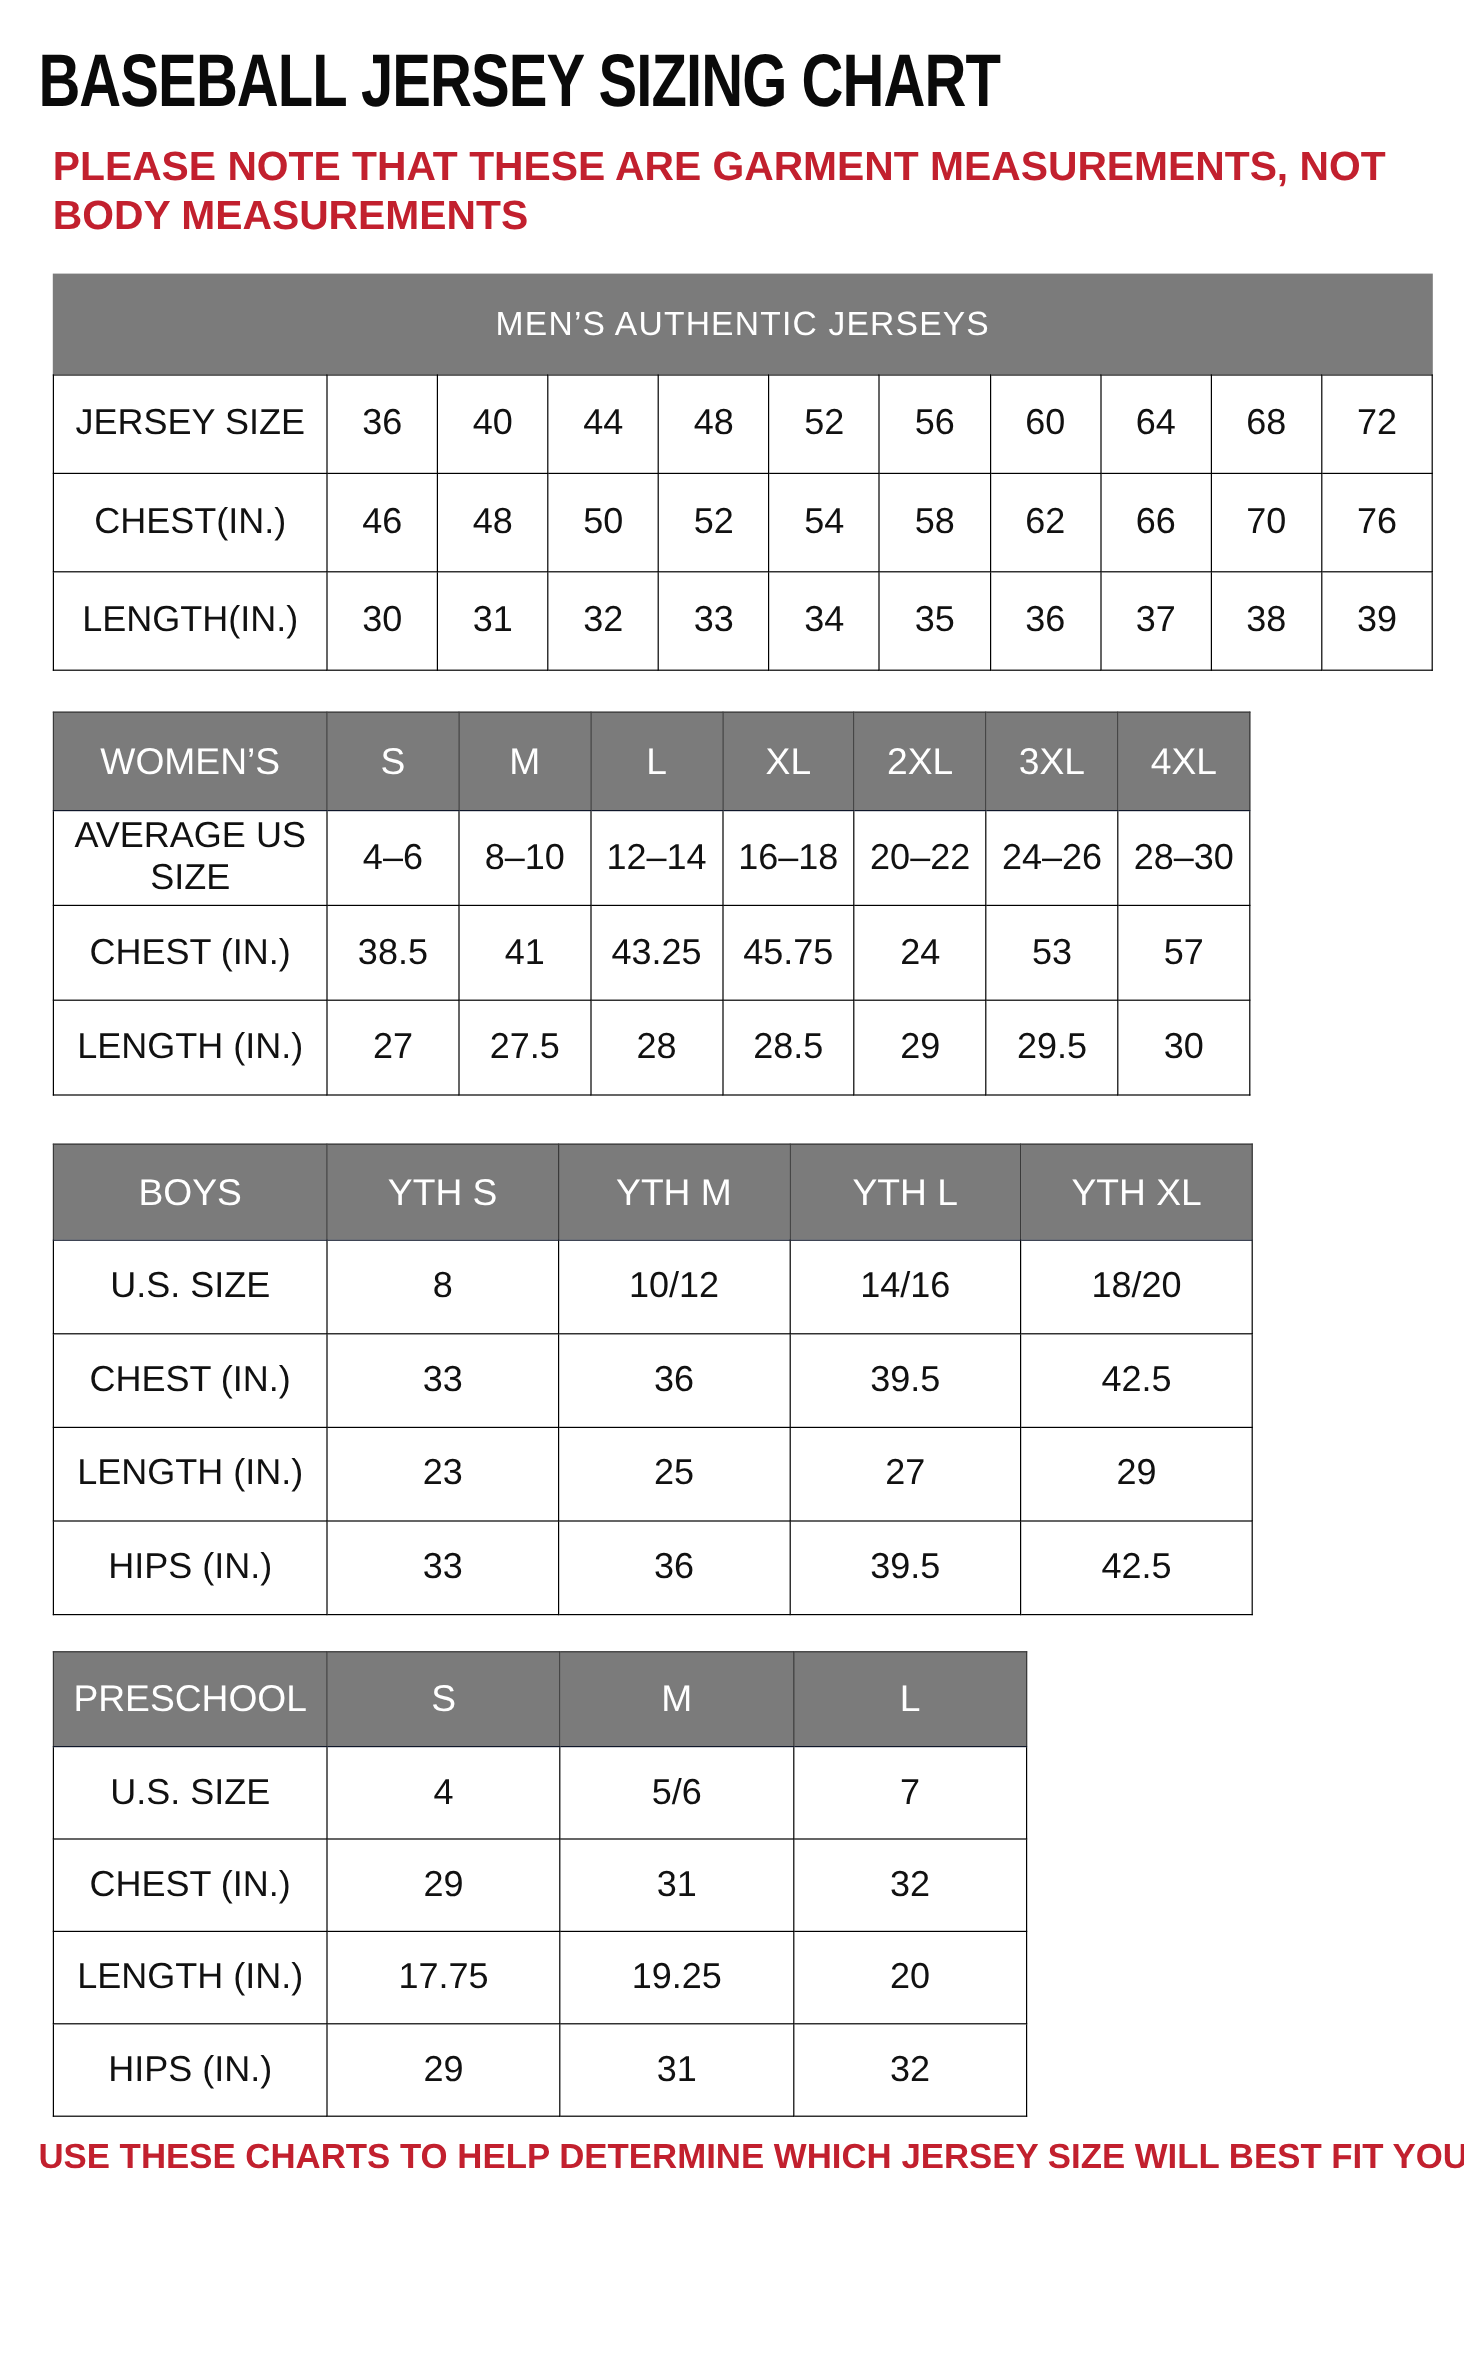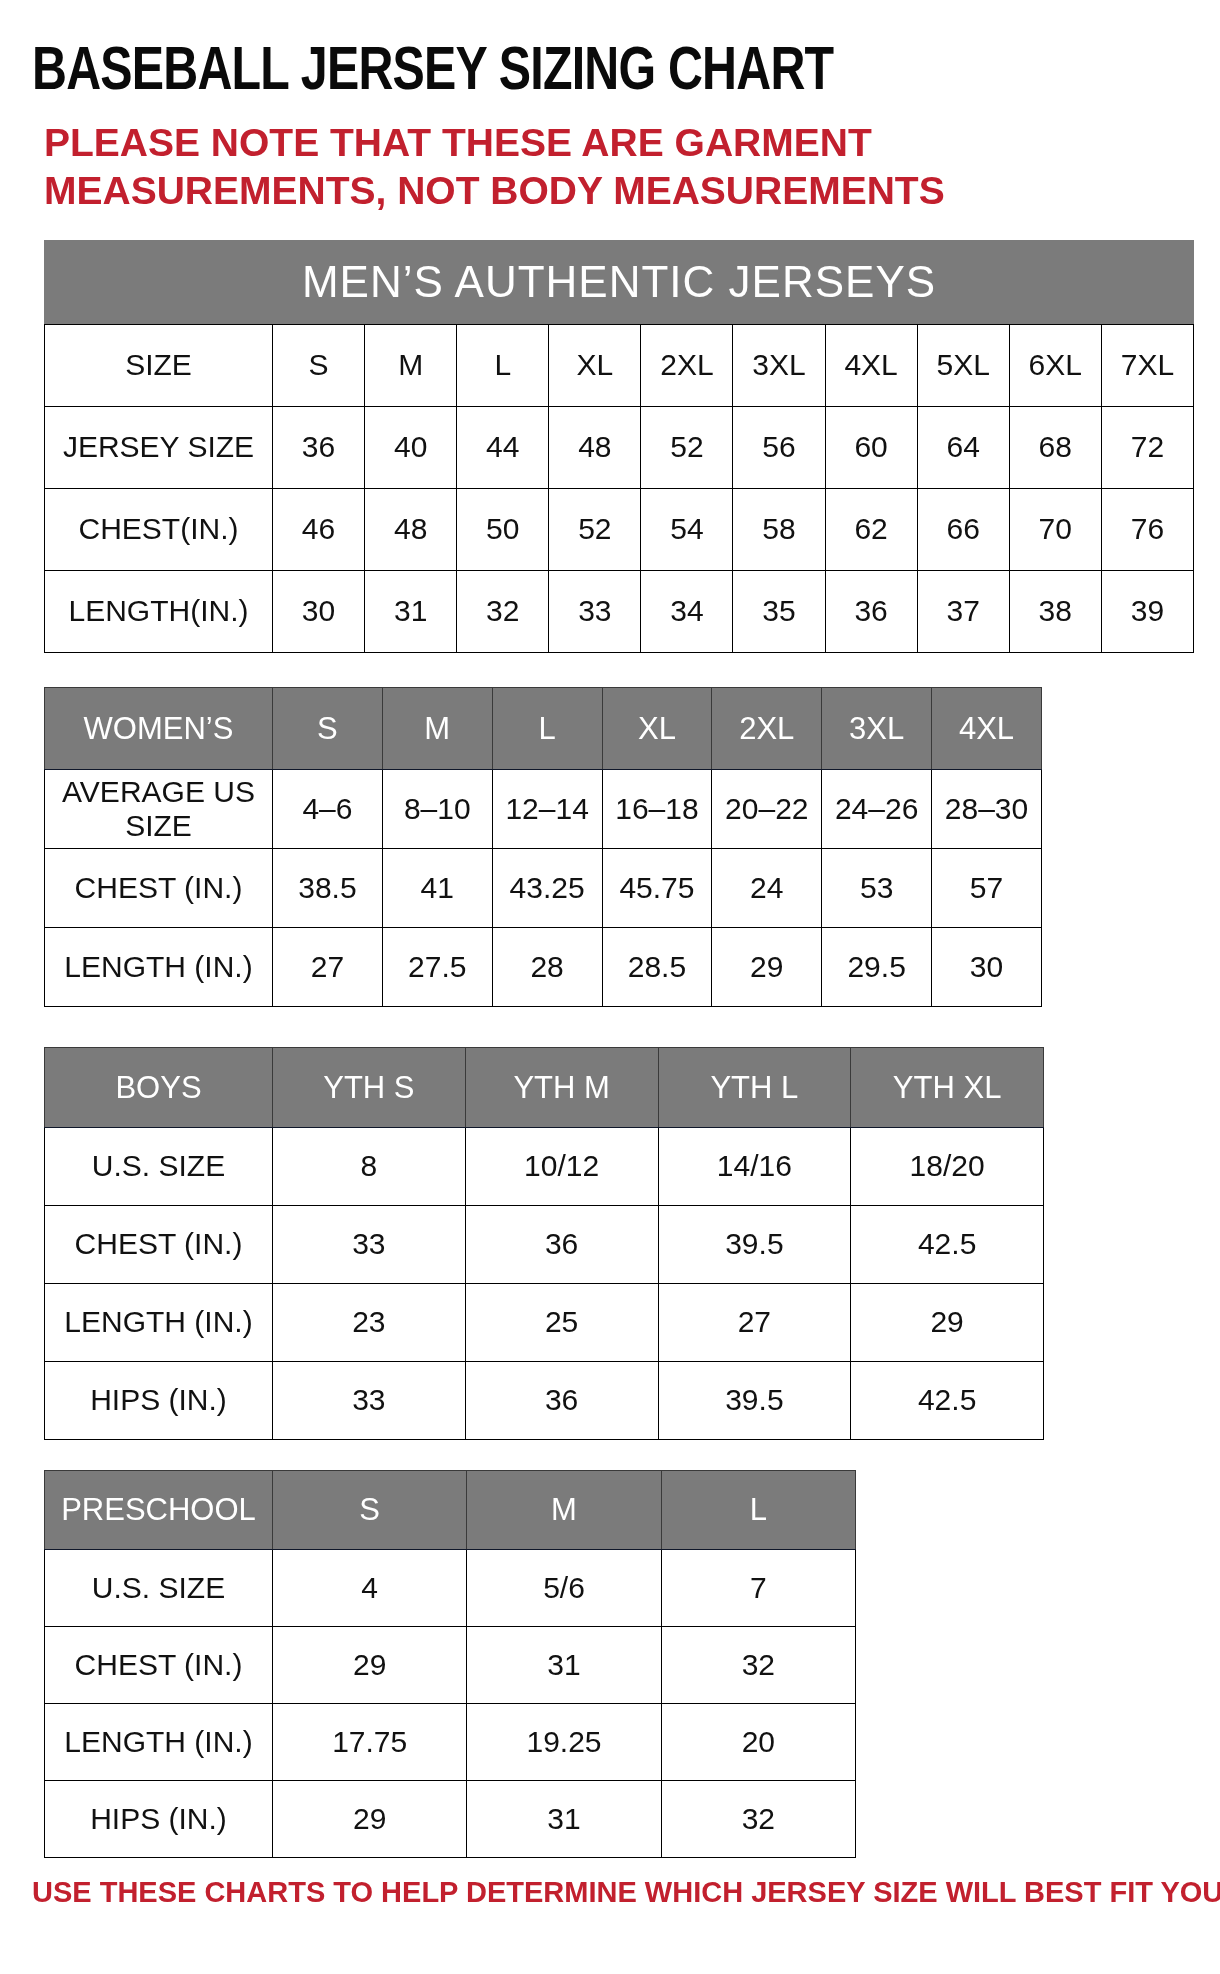--- a/index.html
+++ b/index.html
@@ -18,33 +18,33 @@
     letter-spacing:-1px;
     transform:scaleX(0.78);
     transform-origin:left center;
     white-space:nowrap;
     color:#0a0a0a;
   }
   
   .note{
     margin:16px 0 0 44px;
     max-width:1130px;
-    font-size:39px;
+    font-size:34px;
     font-weight:bold;
     line-height:1.22;
     color:#c2202e;
   }
 
   
   .tbl-wrap{margin-left:44px;}
   .banner{
     width:1150px;height:84px;
     background:#7b7b7b;
     color:#fff;
-    font-size:44px;
+    font-size:28px;
     letter-spacing:1px;
     display:flex;align-items:center;justify-content:center;
     box-sizing:border-box;
   }
   table{
     border-collapse:collapse;
     table-layout:fixed;
     background:#fff;
   }
   td,th{
@@ -91,33 +91,20 @@
 
   <h1 class="title">BASEBALL JERSEY SIZING CHART</h1>
 
   <p class="note">PLEASE NOTE THAT THESE ARE GARMENT MEASUREMENTS, NOT BODY MEASUREMENTS</p>
 
   <section class="tbl-wrap mens-section">
     <div class="banner">MEN’S AUTHENTIC JERSEYS</div>
     <table class="t-mens">
         <tbody>
           <tr>
-            <td class="label-col">SIZE</td>
-            <td>S</td>
-            <td>M</td>
-            <td>L</td>
-            <td>XL</td>
-            <td>2XL</td>
-            <td>3XL</td>
-            <td>4XL</td>
-            <td>5XL</td>
-            <td>6XL</td>
-            <td>7XL</td>
-          </tr>
-          <tr>
             <td class="label-col">JERSEY SIZE</td>
             <td>36</td>
             <td>40</td>
             <td>44</td>
             <td>48</td>
             <td>52</td>
             <td>56</td>
             <td>60</td>
             <td>64</td>
             <td>68</td>

